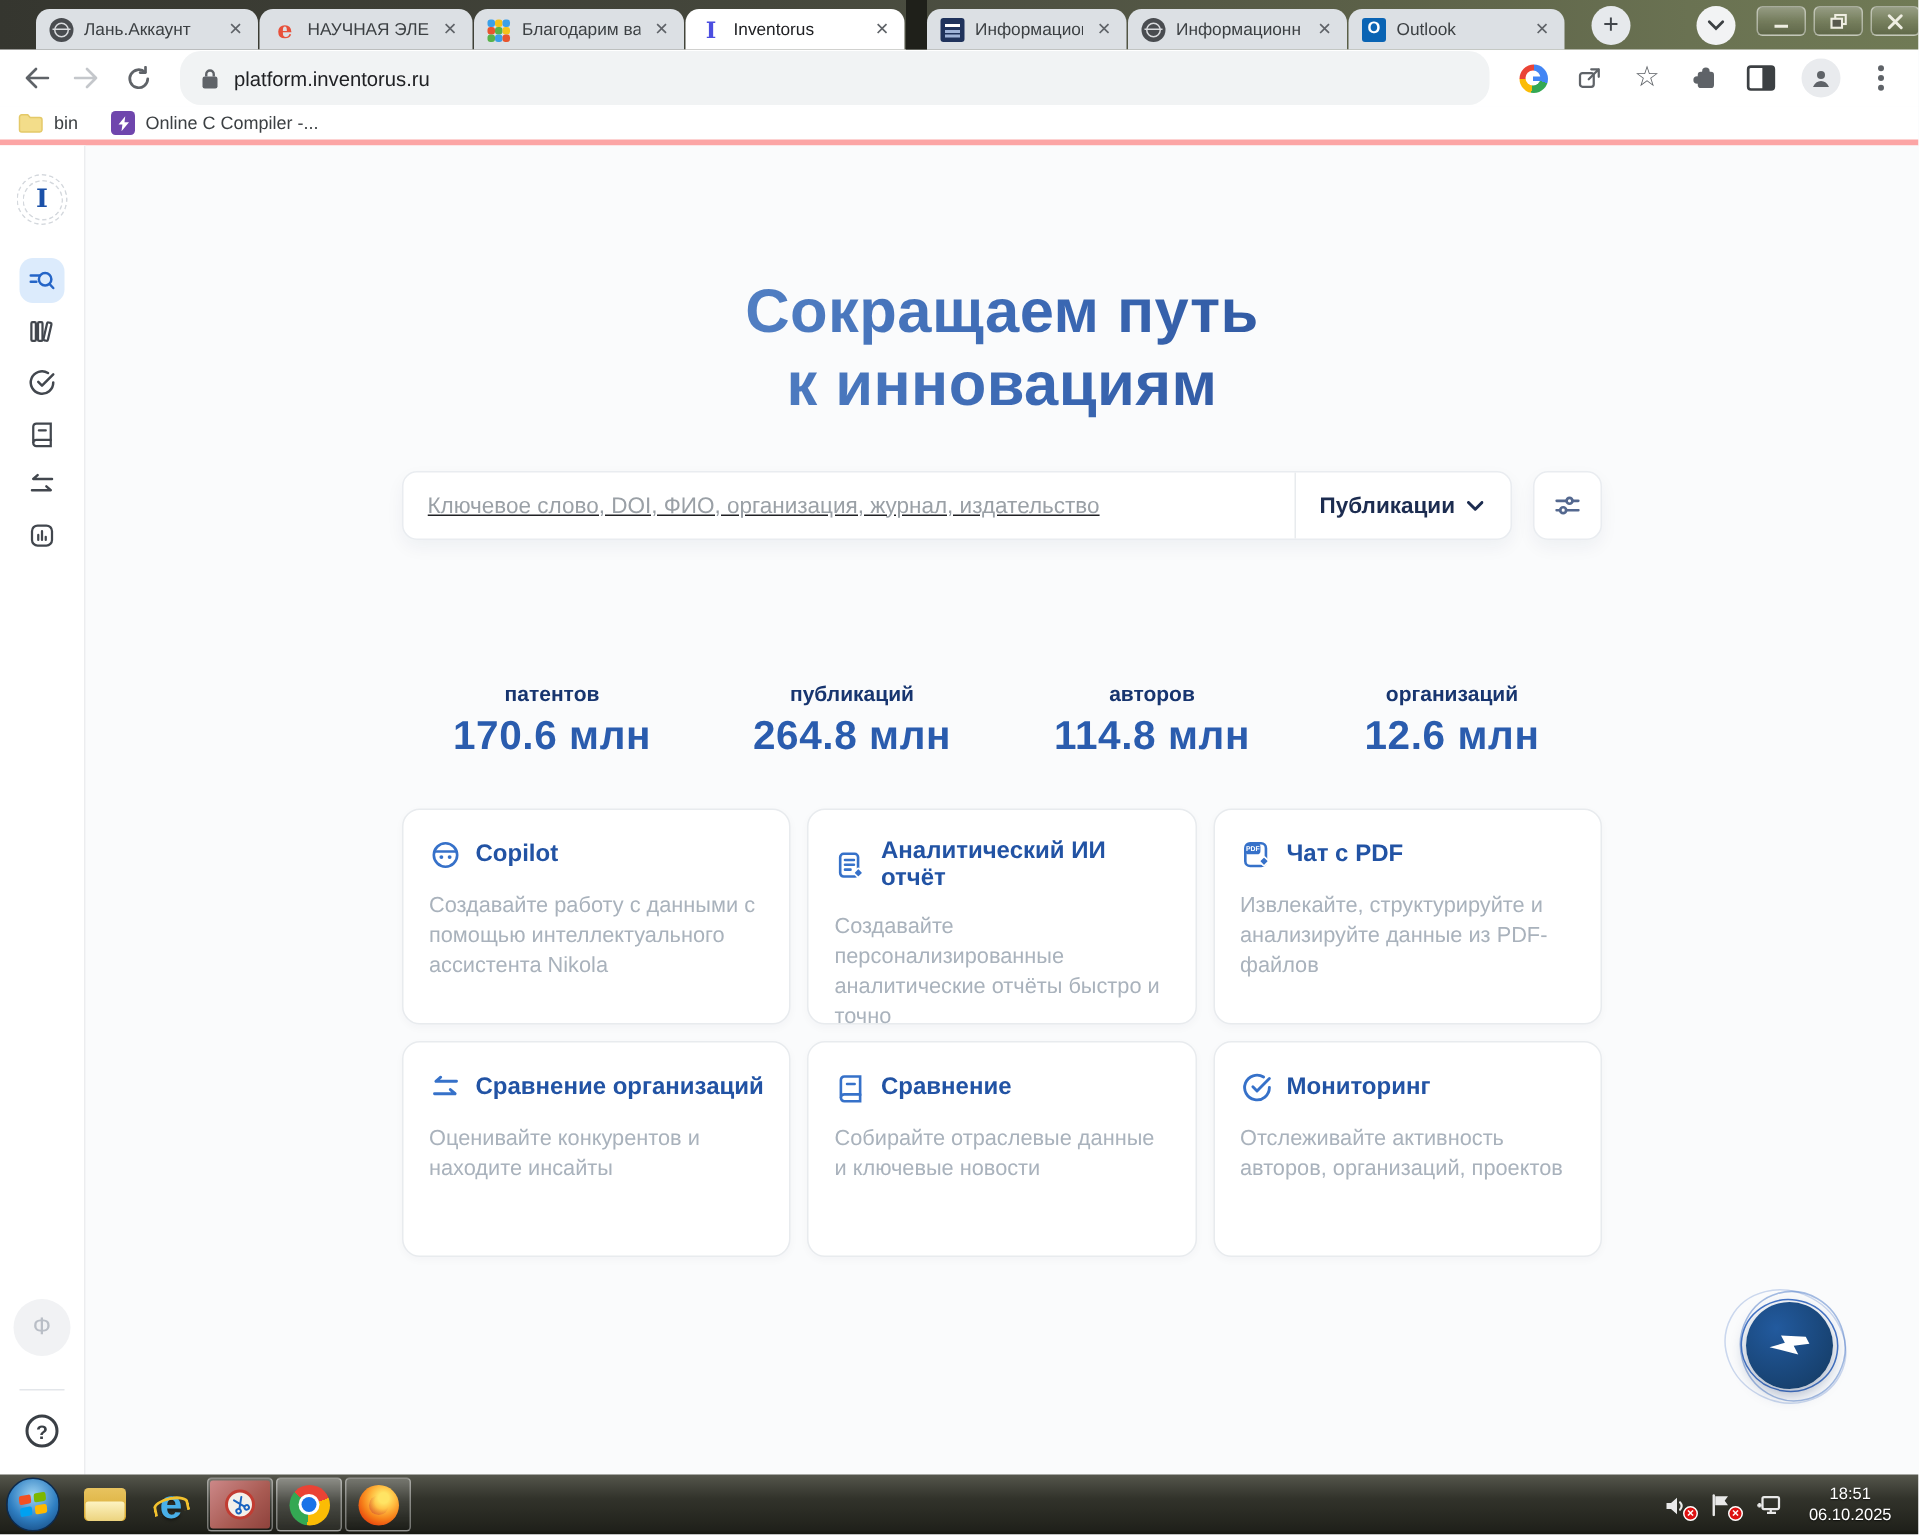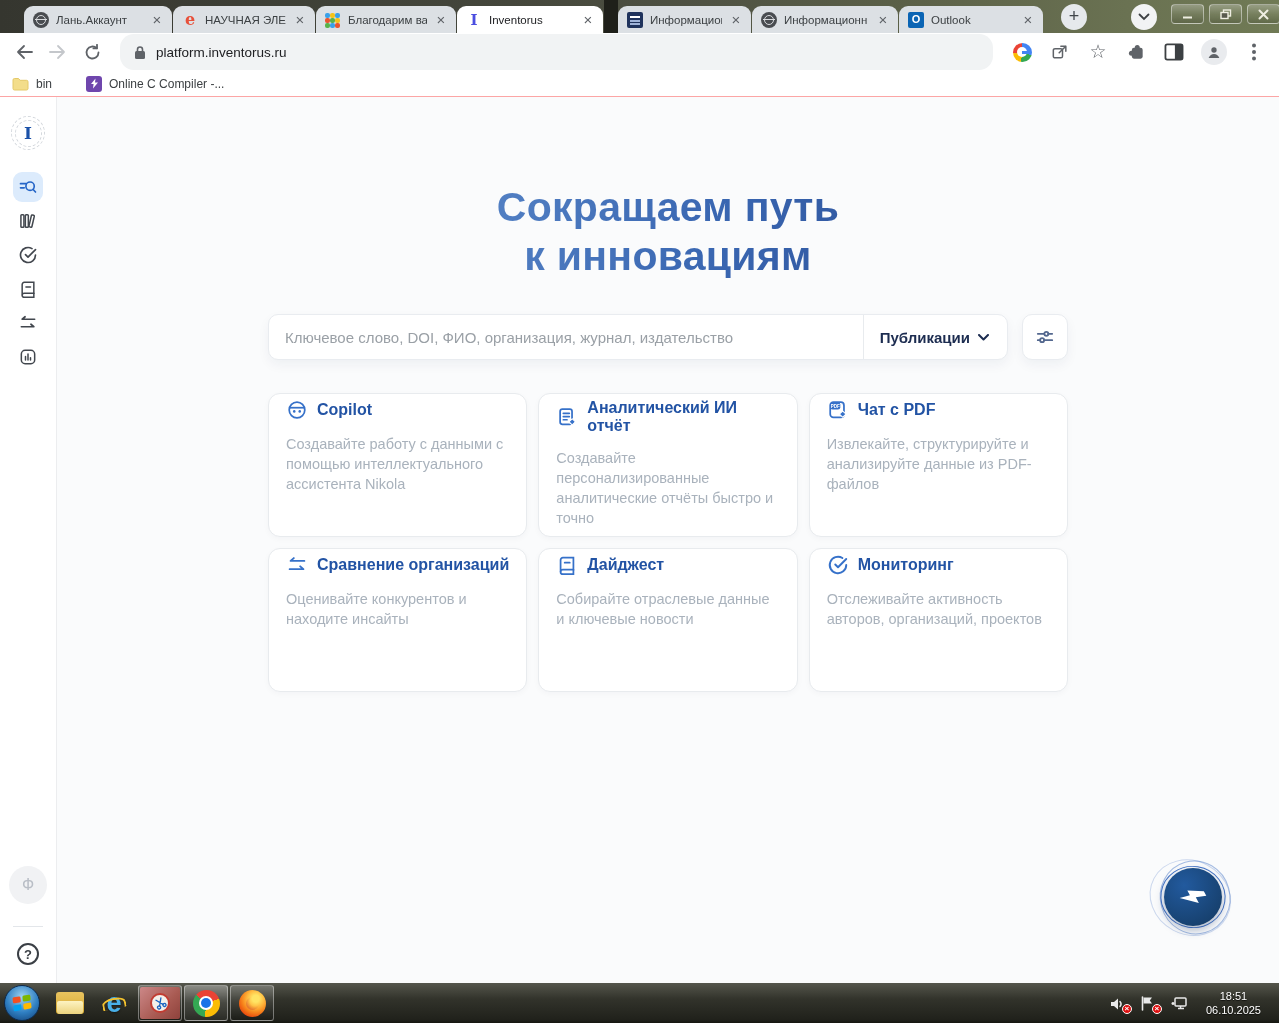--- a/index.html
+++ b/index.html
@@ -46,21 +46,21 @@
   .tb-right { display:flex; align-items:center; gap:16px; padding:0 4px 0 10px; flex:0 0 auto; }
   .tb-ic { width:22px; height:22px; display:flex; align-items:center; justify-content:center; position:relative; }
   .gicon { width:19px; height:19px; border-radius:50%; position:relative;
     background:conic-gradient(from -90deg,#ea4335 0 25%,#4285f4 25% 55%,#34a853 55% 78%,#fbbc05 78% 100%); }
   .gicon .c { position:absolute; inset:4.5px; background:#fff; border-radius:50%; }
   .gicon .bar { position:absolute; right:1px; top:8px; width:9px; height:3.5px; background:#4285f4; }
   .star-glyph { font-size:19px; color:#5f6368; line-height:20px; }
   .avatar-btn { width:26px; height:26px; border-radius:50%; background:#e9ebee; display:flex; align-items:center; justify-content:center; }
 
   
-  .bookmarks { height:26px; background:#fff; border-bottom:1px solid #fca5a5; display:flex; align-items:center; padding:0 12px; gap:34px; }
+  .bookmarks { height:26px; background:#fff; border-bottom:4px solid #fca5a5; display:flex; align-items:center; padding:0 12px; gap:22px; }
   .bm { display:flex; align-items:center; gap:7px; font-size:12px; color:#3c4043; }
   .bm-bolt { width:16px; height:16px; background:#6f46ad; border-radius:3px; display:flex; align-items:center; justify-content:center; }
 
   
   .page { position:relative; height:886px; background:#fafbfc; display:flex; }
   .side { width:57px; background:#fff; border-right:1px solid #ecedef; display:flex; flex-direction:column; align-items:center; padding:19px 0 18px; flex:0 0 auto; }
   .logo { width:34px; height:34px; border:1px dashed #d4d8dd; border-radius:50%; display:flex; align-items:center; justify-content:center; margin-bottom:22px; }
   .logo .inner { width:27px; height:27px; border:1px dashed #d4d8dd; border-radius:50%; display:flex; align-items:center; justify-content:center;
     font-family:"DejaVu Serif",serif; font-weight:bold; font-size:17px; color:#1b51a8; }
   .snav { display:flex; flex-direction:column; gap:4px; }
@@ -74,34 +74,34 @@
   .main { flex:1; position:relative; }
   .col { width:800px; margin:0 auto; }
   .heading { margin-top:86px; text-align:center; font-weight:bold; font-size:41px; line-height:49px; letter-spacing:.3px;
     background:linear-gradient(100deg,#618fce 10%,#3a67b2 55%,#27498f 95%);
     -webkit-background-clip:text; background-clip:text; color:transparent; }
 
   .search-row { margin-top:33px; display:flex; gap:14px; }
   .search-box { flex:1; height:46px; background:#fff; border:1px solid #e9ecf0; border-radius:10px;
     box-shadow:0 5px 12px rgba(25,40,80,.05); display:flex; align-items:center; }
   .search-box input { flex:1; border:none; outline:none; background:transparent; font-family:"Liberation Sans",sans-serif;
-    font-size:15px; color:#202124; padding:0 16px; min-width:0; }
+    font-size:15px; color:#202124; padding:0 16px; min-width:0;text-decoration:underline; }
   .search-box input::placeholder { color:#9aa0a6; }
   .scope { display:flex; align-items:center; gap:8px; padding:0 18px 0 16px; border-left:1px solid #e8ebee;
     color:#1c2c50; font-weight:bold; font-size:15px; align-self:stretch; }
   .filter-btn { width:46px; height:46px; background:#fff; border:1px solid #e9ecf0; border-radius:10px;
     box-shadow:0 5px 12px rgba(25,40,80,.05); display:flex; align-items:center; justify-content:center; flex:0 0 auto; }
 
   .stats { margin-top:94px; display:flex; }
   .stat { width:200px; text-align:center; }
   .stat .lbl { font-size:14px; font-weight:bold; color:#17356f; }
   .stat .val { font-size:27px; font-weight:bold; color:#2a5cae; margin-top:5px; letter-spacing:.4px; }
 
   .cards { margin-top:33px; display:grid; grid-template-columns:repeat(3,1fr); gap:11px; }
-  .card { background:#fff; border:1px solid #e8ebee; border-radius:12px; padding:5px 17px; height:144px;
+  .card { background:#fff; border:1px solid #e8ebee; border-radius:12px; padding:19px 17px; height:144px;
     box-shadow:0 2px 6px rgba(30,40,70,.03); }
   .card-head { display:flex; align-items:center; gap:9px; color:#2253a4; font-weight:bold; font-size:16px; }
   .card-head .cicon { flex:0 0 auto; display:flex; }
   .card-body { margin-top:13px; color:#a9b2bc; font-size:14.5px; line-height:20px; }
 
   .fab { position:absolute; right:57px; bottom:57px; width:58px; height:58px; }
   .fab .ring { position:absolute; border-radius:50%; }
   .fab .r1 { inset:-3px; border:1.6px solid rgba(38,94,190,.85); transform:rotate(9deg) scale(1.02,.97); }
   .fab .r2 { inset:-7px; border:1px solid rgba(58,108,196,.45); transform:rotate(-16deg) scale(.98,1.03) translate(2px,1px); }
   .fab .r3 { inset:-11px; border:1px solid rgba(58,108,196,.25); transform:rotate(28deg) scale(1.04,.93) translate(-2px,2px); }
@@ -377,20 +377,38 @@
         <div class="filter-btn">
           <svg width="20" height="18" viewBox="0 0 22 20" fill="none" stroke="#54688f" stroke-width="2" stroke-linecap="round">
             <path d="M3 6.5h7M14.5 6.5H19"></path>
               <circle cx="12.5" cy="6.5" r="2.2"></circle>
             <path d="M3 13.5h2.5M10 13.5h9"></path>
               <circle cx="7.8" cy="13.5" r="2.2"></circle>
           </svg>
         </div>
       </div>
 
+      <div class="stats">
+        <div class="stat">
+          <div class="lbl">патентов</div>
+          <div class="val">170.6 млн</div>
+        </div>
+        <div class="stat">
+          <div class="lbl">публикаций</div>
+          <div class="val">264.8 млн</div>
+        </div>
+        <div class="stat">
+          <div class="lbl">авторов</div>
+          <div class="val">114.8 млн</div>
+        </div>
+        <div class="stat">
+          <div class="lbl">организаций</div>
+          <div class="val">12.6 млн</div>
+        </div>
+      </div>
 
       <div class="cards">
         <div class="card">
           <div class="card-head">
             <span class="cicon">
               <svg width="22" height="22" viewBox="0 0 24 24" fill="none" stroke="#3671c9" stroke-width="1.9">
                 <circle cx="12" cy="12" r="8.5"></circle>
                   <path d="M4.3 9.5h15.4"></path>
                   <circle cx="9" cy="13.5" r="1.4" fill="#3671c9" stroke="none"></circle>
                   <circle cx="15" cy="13.5" r="1.4" fill="#3671c9" stroke="none"></circle>
@@ -445,21 +463,21 @@
 
         <div class="card">
           <div class="card-head">
             <span class="cicon">
               <svg width="22" height="22" viewBox="0 0 24 24" fill="none" stroke="#3671c9" stroke-width="1.9" stroke-linecap="round">
                 <path d="M5 6.5A2.5 2.5 0 0 1 7.5 4H19v13H7.5A2.5 2.5 0 0 0 5 19.5z"></path>
                   <path d="M5 19.5A2.5 2.5 0 0 0 7.5 22H19v-5"></path>
                   <path d="M9.5 9.5h5.5"></path>
               </svg>
             </span>
-            <span>Дайджест</span>
+            <span>Сравнение</span>
           </div>
           <div class="card-body">Собирайте отраслевые данные и ключевые новости</div>
         </div>
 
         <div class="card">
           <div class="card-head">
             <span class="cicon">
               <svg width="22" height="22" viewBox="0 0 24 24" fill="none" stroke="#3671c9" stroke-width="2.1" stroke-linecap="round" stroke-linejoin="round">
                 <path d="M21 12a9 9 0 1 1-4.2-7.6"></path>
                   <path d="M9 11.5l3 3L21 5.5"></path>

